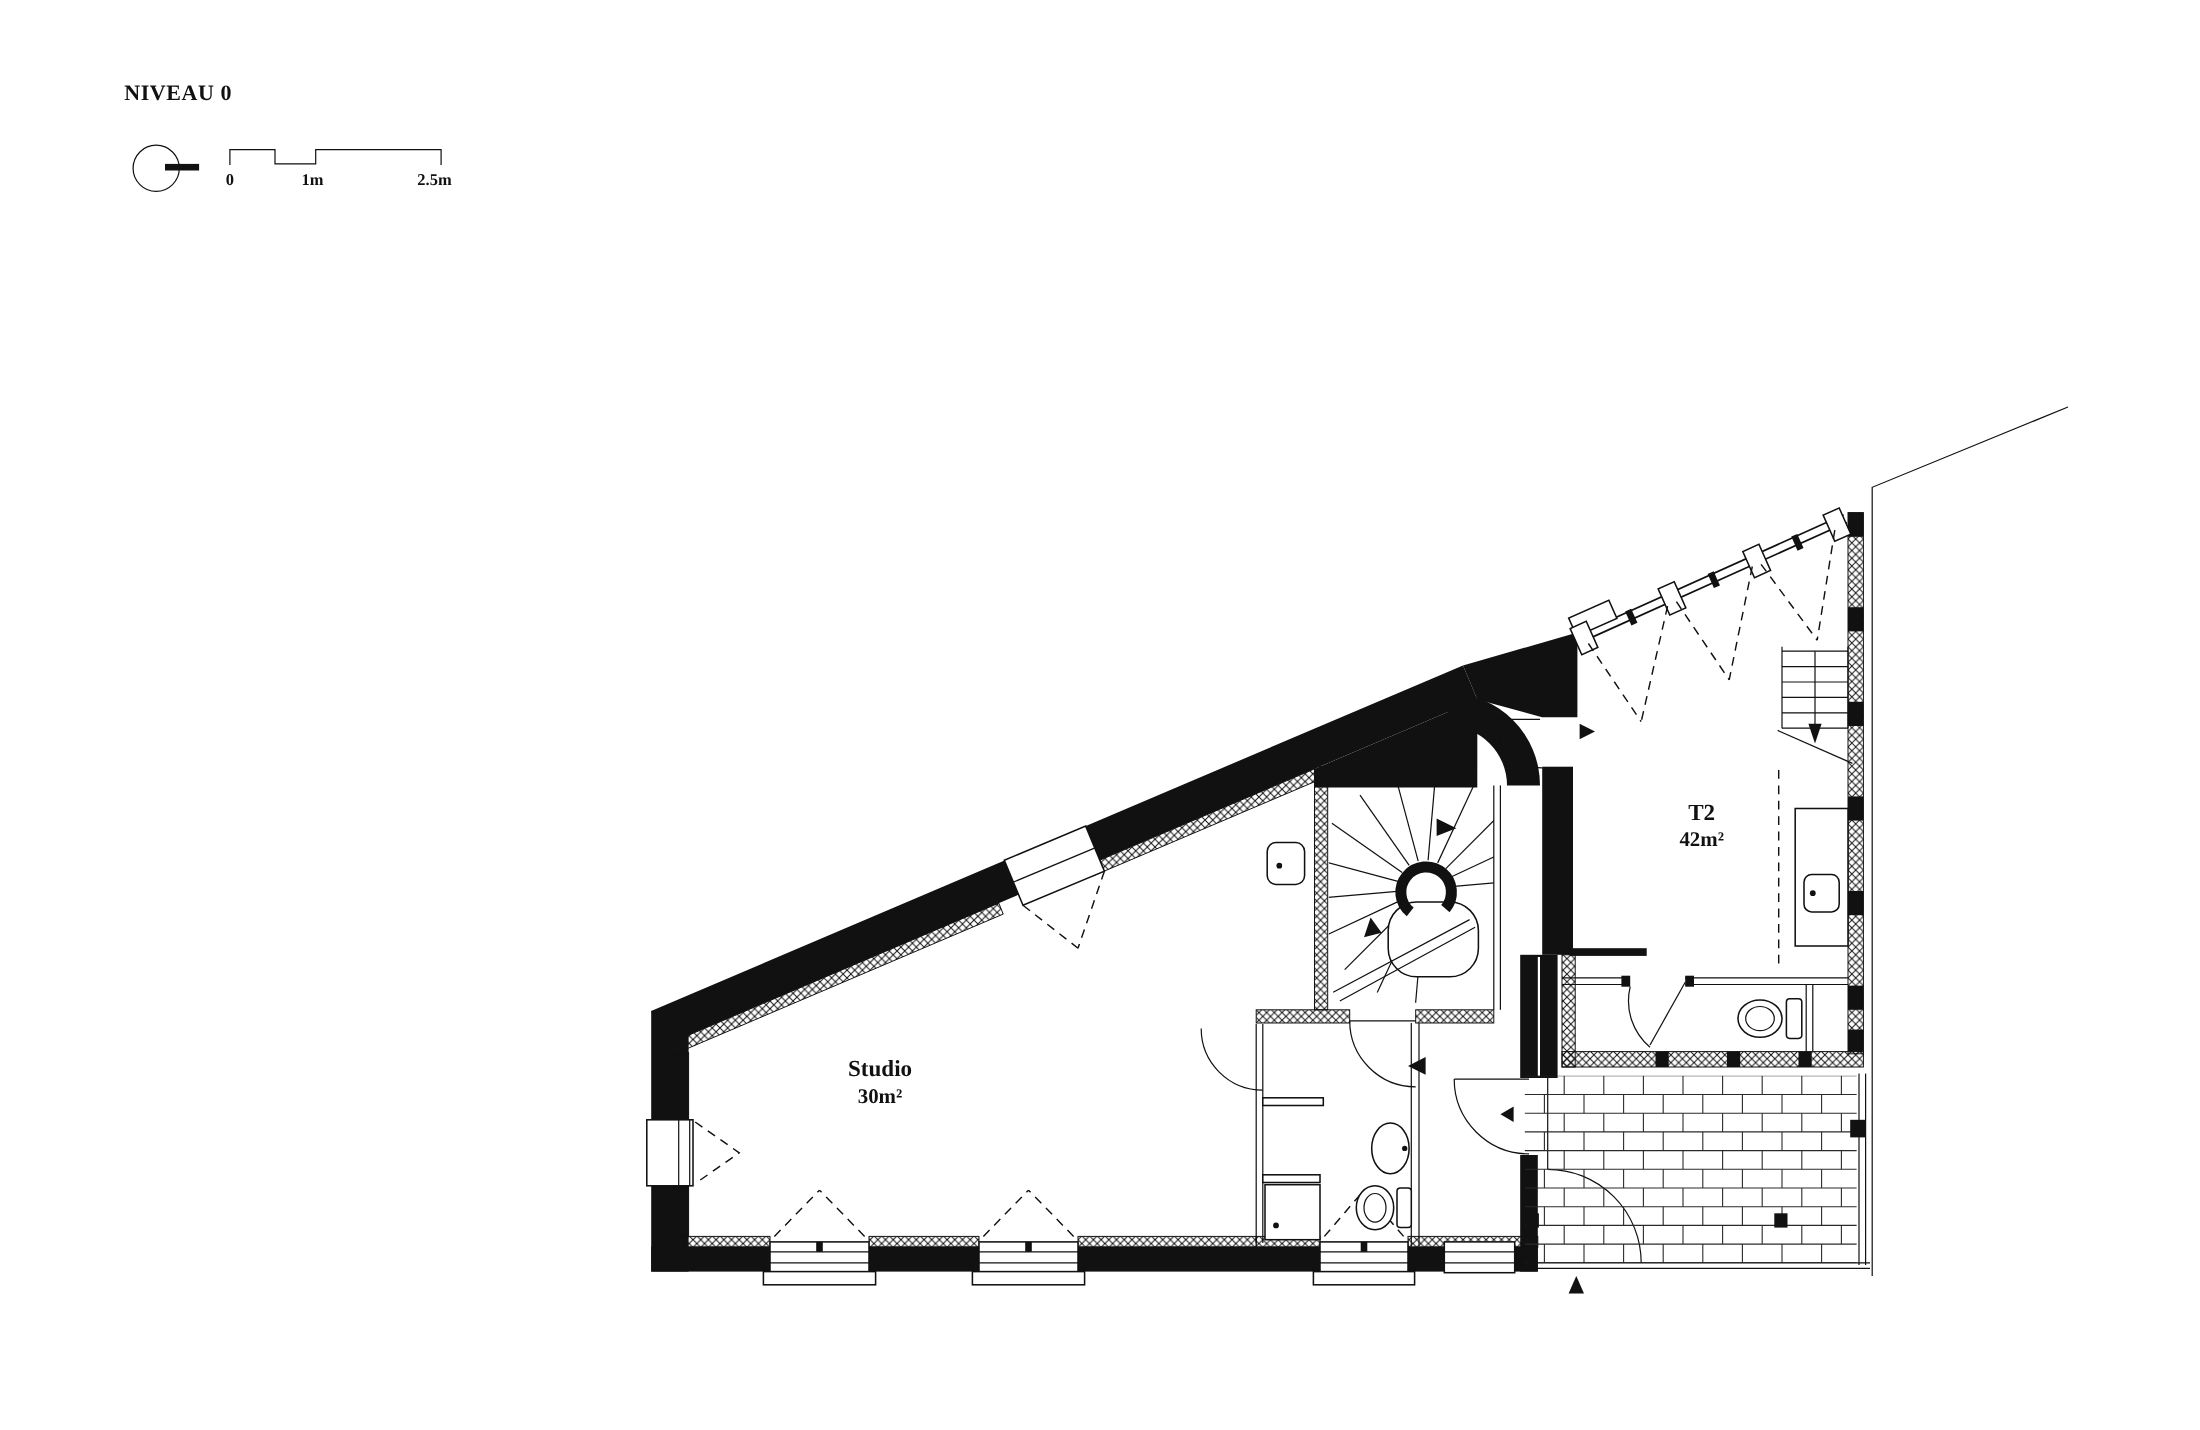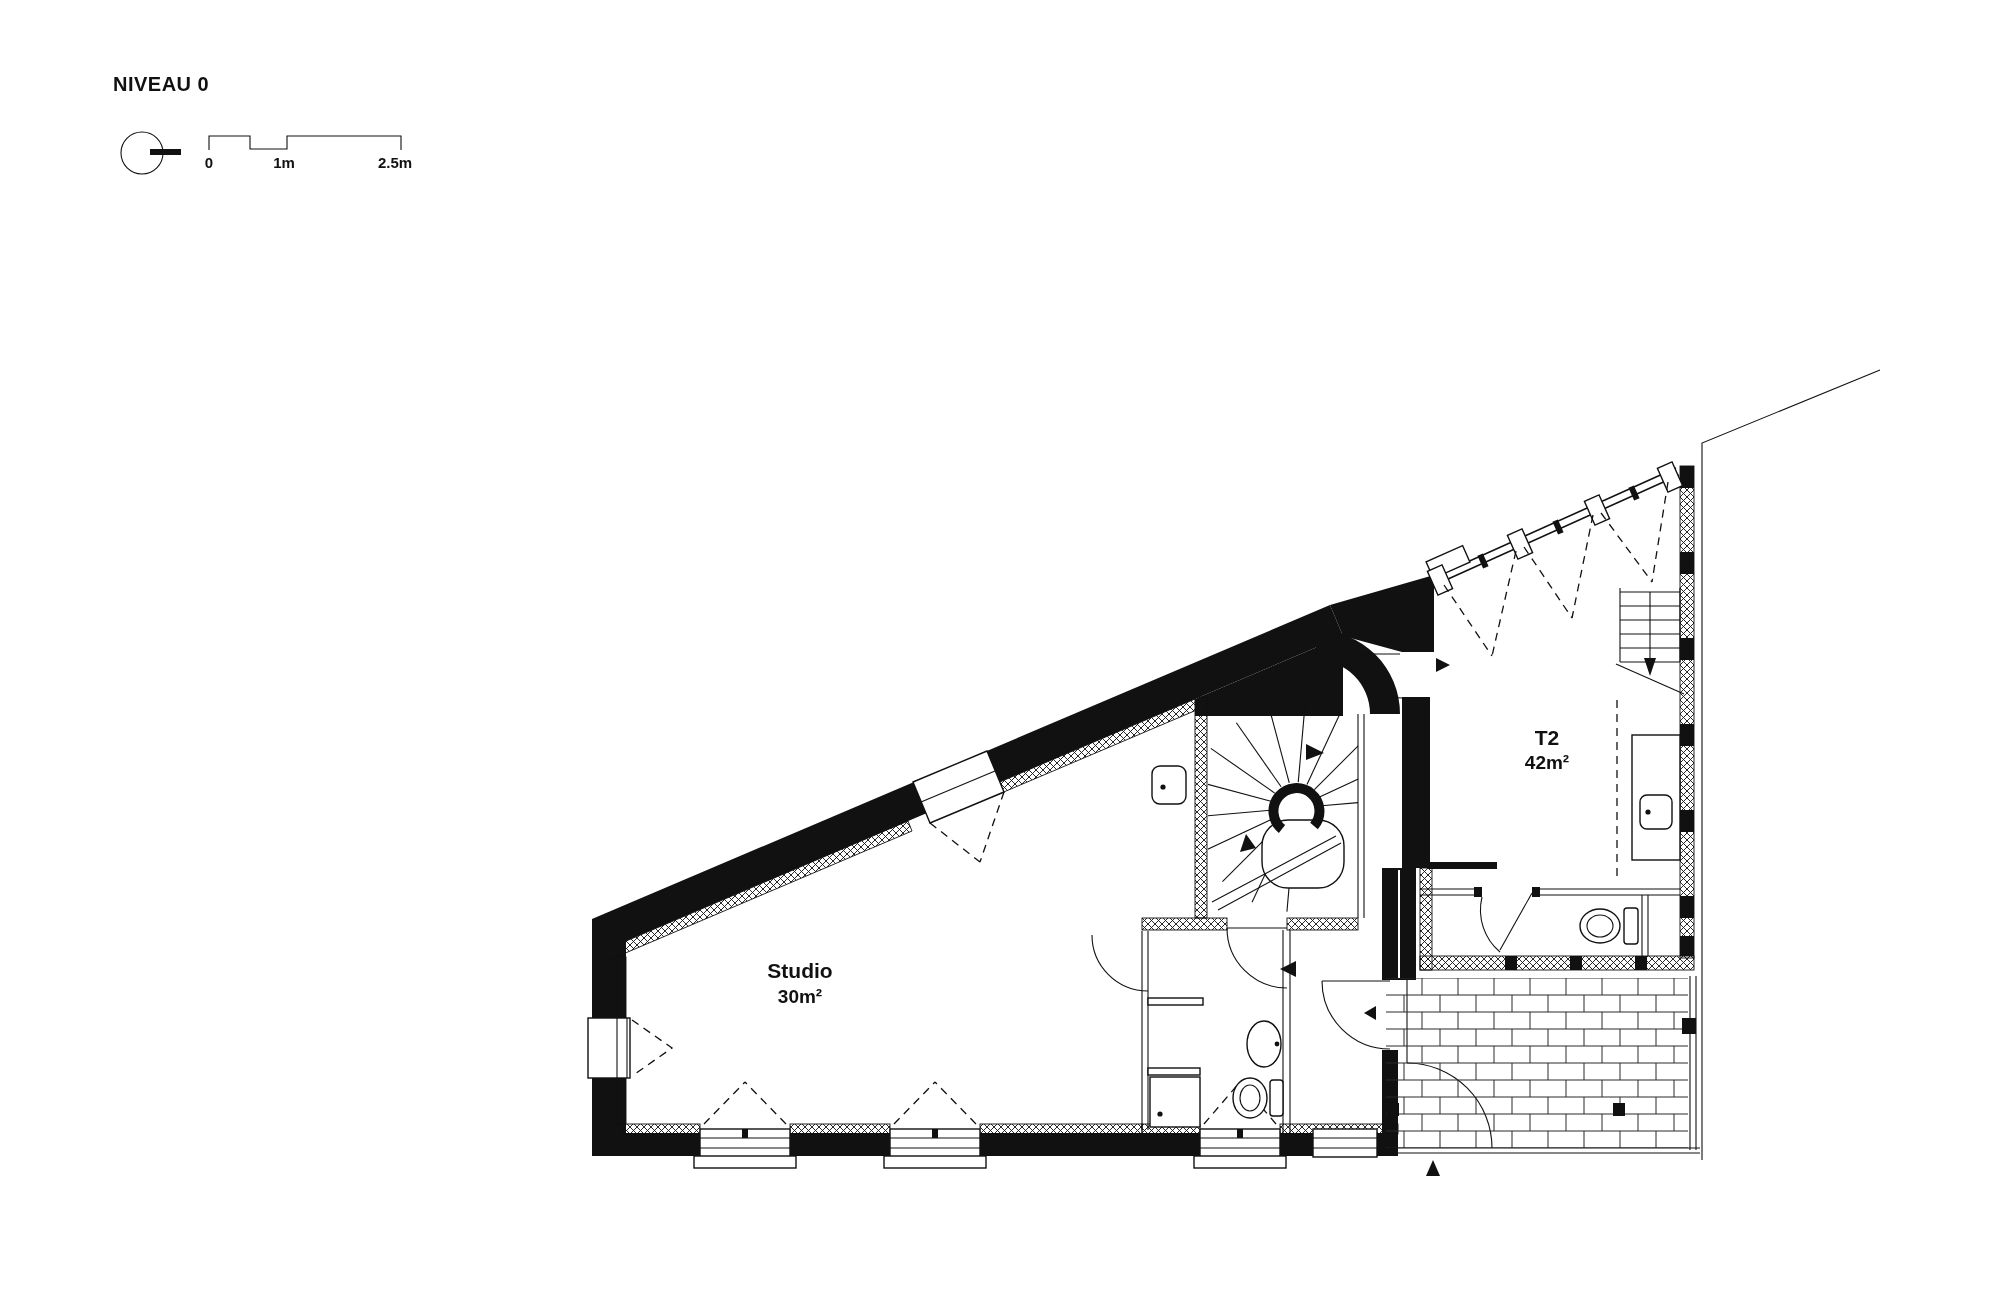--- a/index.html
+++ b/index.html
@@ -1,18 +1,18 @@
 <!DOCTYPE html>
 <html style="--ink: #111111; --paper: #ffffff; --brick: #2a2a2a;"><head>
 <meta charset="utf-8">
 <style>
   :root { --ink:#111111; --paper:#ffffff; --brick:#2a2a2a; }
   html,body { margin:0; padding:0; background:#fff; }
   #page { position:relative; width:2000px; height:1300px; background:var(--paper);
-          font-family:Liberation Sans, sans-serif; overflow:hidden; }
+          font-family:Liberation Serif, serif; overflow:hidden; }
   svg { position:absolute; left:0; top:0; }
   .blk  { fill:var(--ink); stroke:none; }
   .wht  { fill:var(--paper); stroke:var(--ink); stroke-width:1.4; }
   .ln   { fill:none; stroke:var(--ink); stroke-width:1.6; }
   .lnt  { fill:none; stroke:var(--ink); stroke-width:1.1; }
   .dsh  { fill:none; stroke:var(--ink); stroke-width:1.3; stroke-dasharray:8 6; }
   .hat  { fill:url(#insul); stroke:var(--ink); stroke-width:0.9; }
   .brk  { fill:none; stroke:var(--brick); stroke-width:1; }
   text  { fill:var(--ink); }
   .title-txt { font-size:20px; font-weight:bold; letter-spacing:0.5px; }

